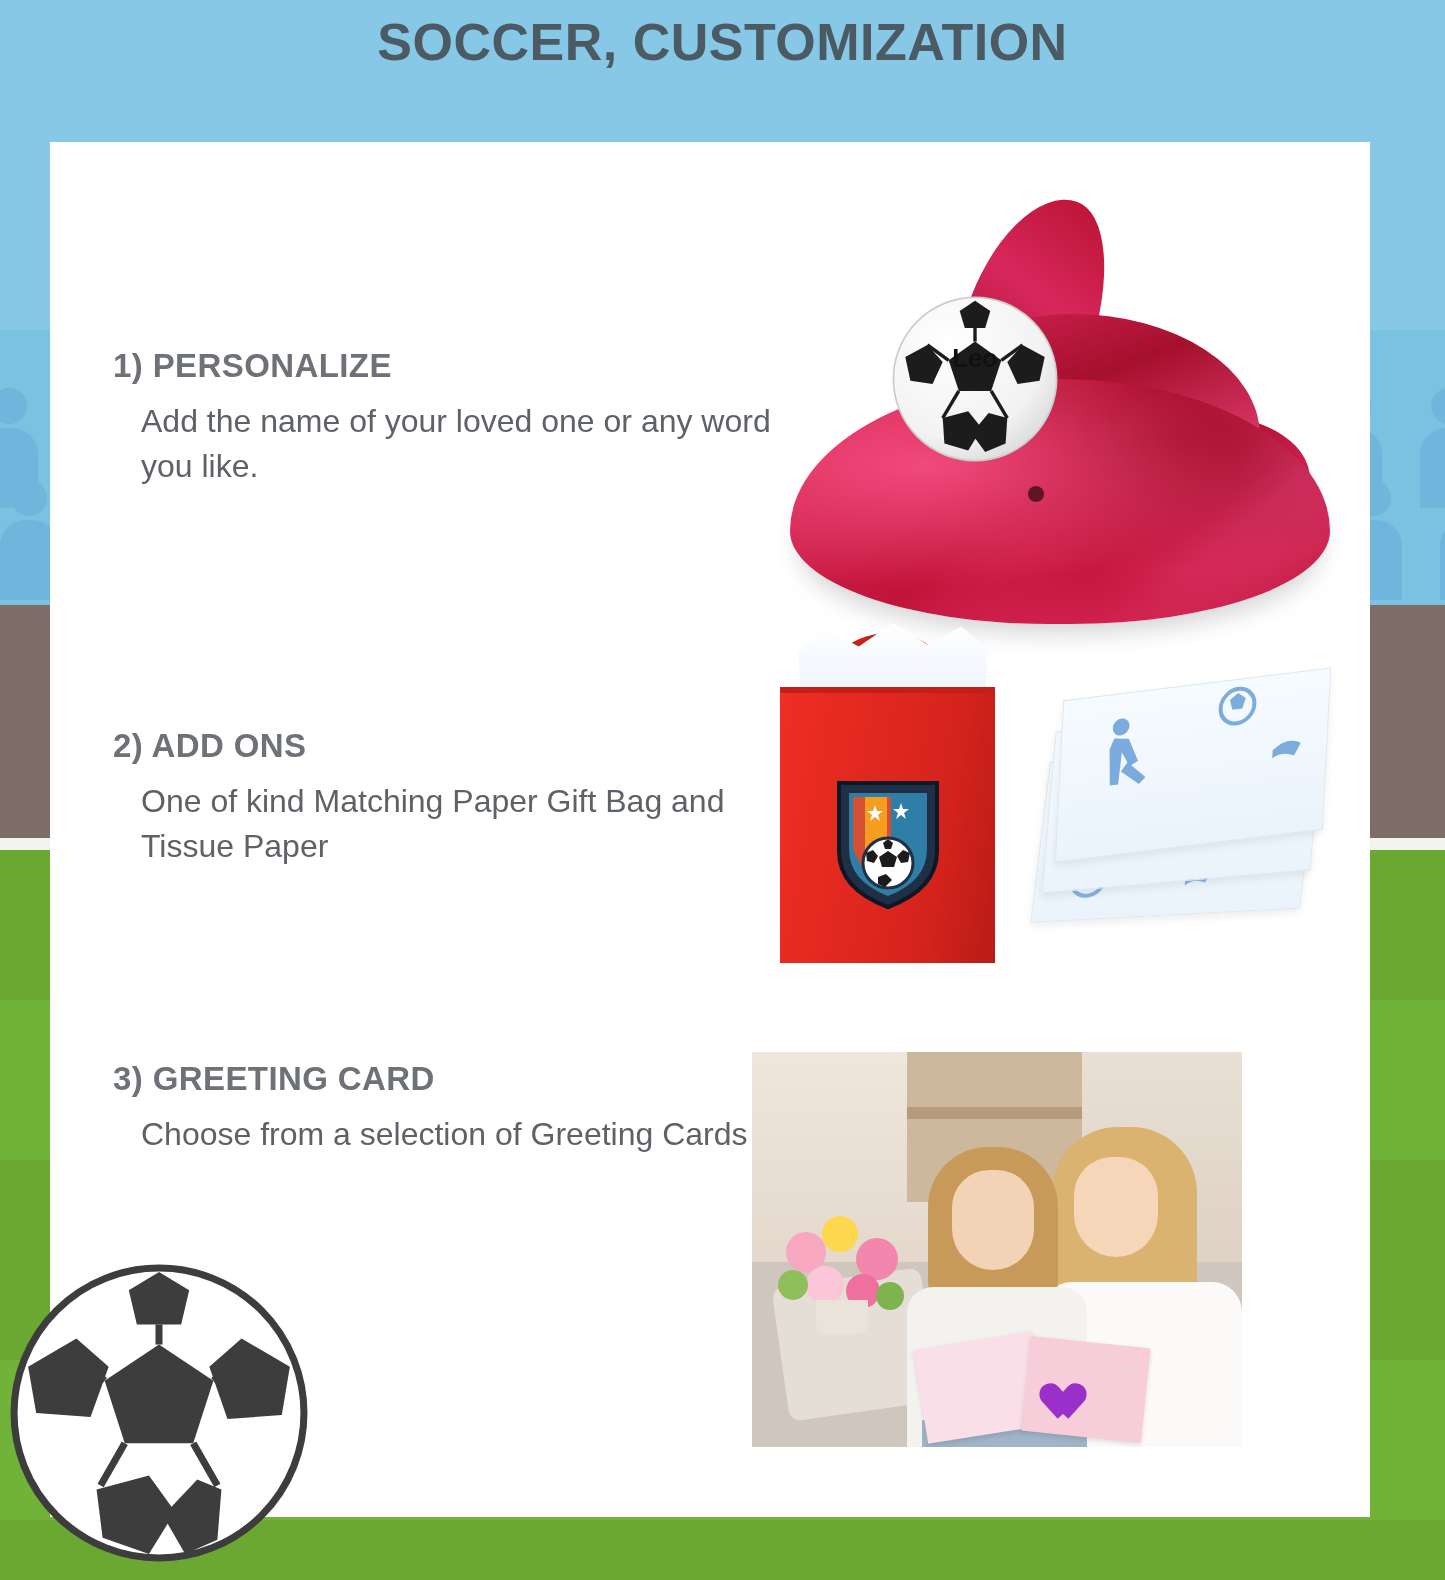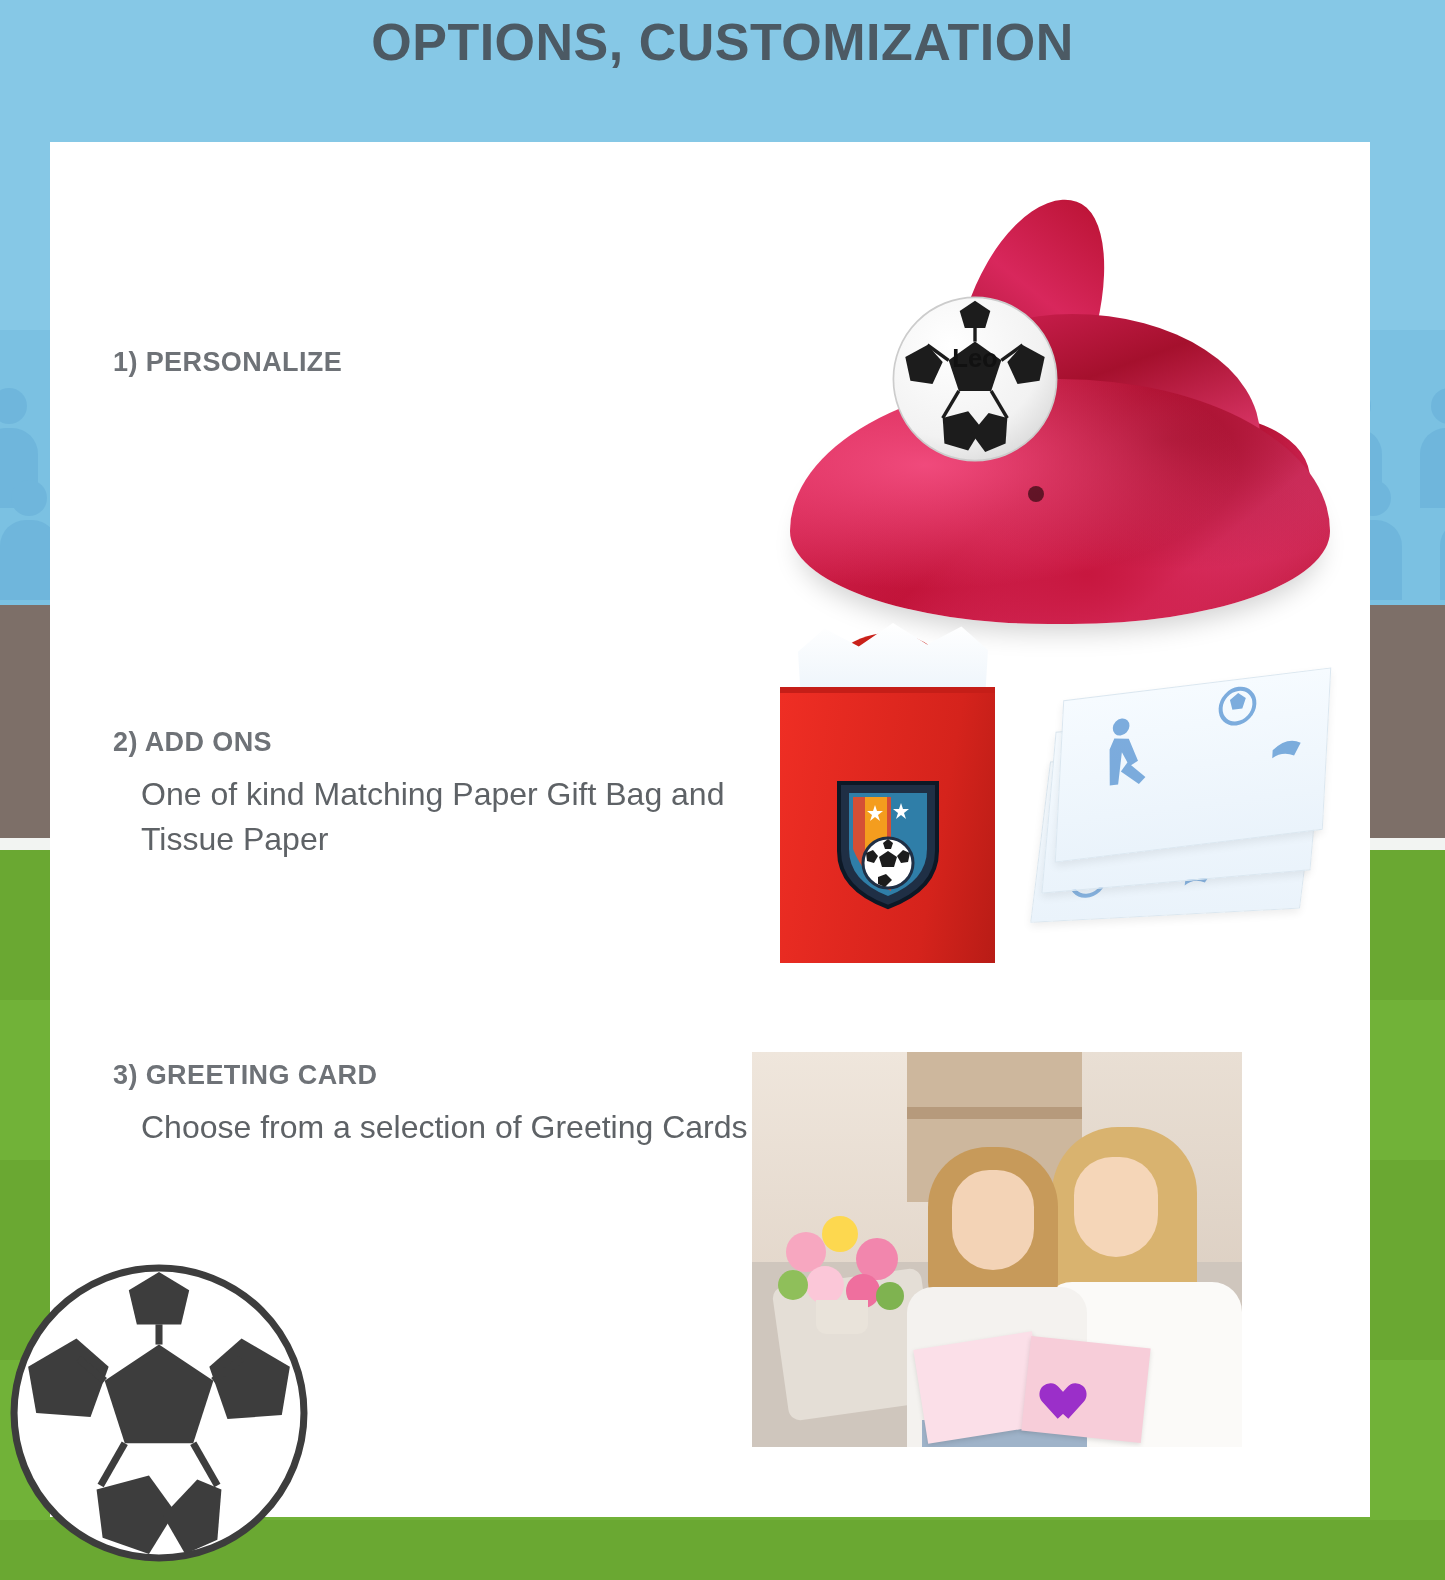--- a/index.html
+++ b/index.html
@@ -47,21 +47,21 @@
   .card {
     position: absolute;
     left: 50px; top: 142px;
     width: 1320px; height: 1375px;
     background: #ffffff;
   }
 
   
   .step { position: absolute; }
   .step-head {
-    font-size: 27px;
+    font-size: 33px;
     font-weight: bold;
     color: #6e7277;
     letter-spacing: 0.4px;
   }
   .step-body {
     margin-top: 14px;
     margin-left: 28px;
     font-size: 32px;
     color: #5e6266;
     line-height: 1.42;
@@ -318,27 +318,28 @@
   <div class="band-brown"></div>
   <div class="white-line"></div>
   <div class="band-green1"></div>
   <div class="band-green2"></div>
   <div class="band-green3"></div>
   <div class="band-green4"></div>
   <div class="band-green5"></div>
 </div>
 
 <div class="title">
-  <div>OPTIONS, CUSTOMIZATION</div>
+  <div>SOCCER, CUSTOMIZATION</div>
 </div>
 
 <div class="card"></div>
 
 <div class="step step1">
   <div class="step-head">1) PERSONALIZE</div>
+  <div class="step-body">Add the name of your loved one or any word you like.</div>
 </div>
 
 <div class="plush-wrap">
   <div class="plush-blob blob-neck"></div>
   <div class="plush-blob blob-tail"></div>
   <div class="plush-blob blob-hump"></div>
   <div class="plush-blob blob-body"></div>
   <div class="plush-eye"></div>
 
   <div class="name-ball">

